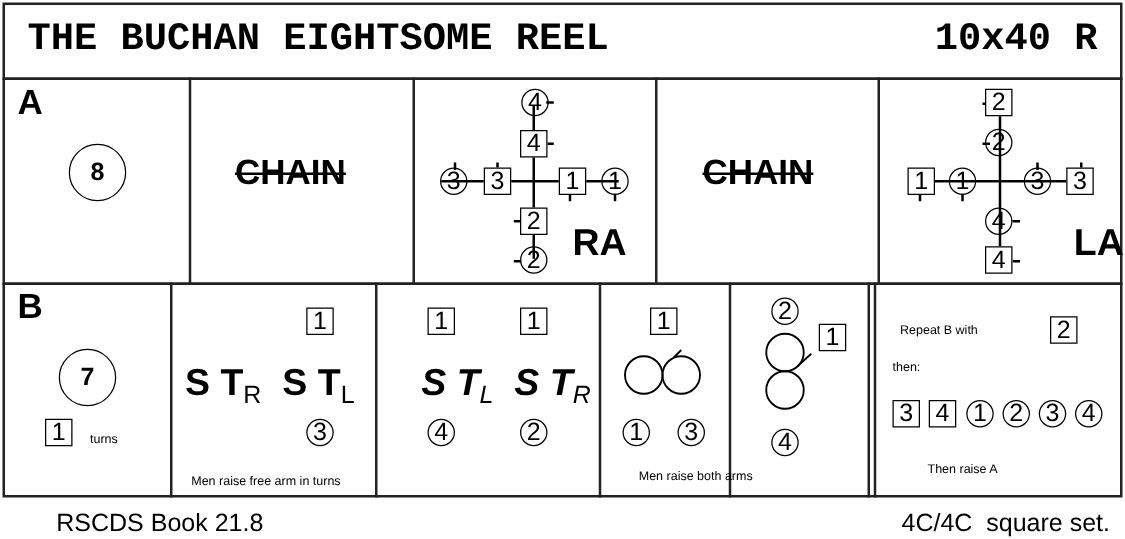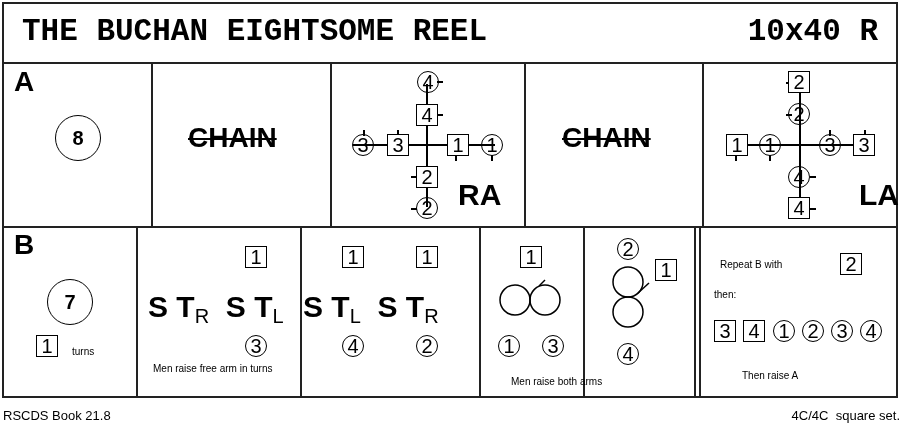--- a/index.html
+++ b/index.html
@@ -8,21 +8,21 @@
   .box { position:absolute; border:2px solid #222; box-sizing:border-box; }
   .vline { position:absolute; width:2px; background:#222; }
   .title { font-weight:bold; font-size:31px;font-family:Liberation Mono, monospace; }
   .sec { font-weight:bold; font-size:28px; }
   .chain { font-weight:bold; font-size:28px; text-decoration:line-through; text-decoration-thickness:2px; }
   .circ { position:absolute; border:1.5px solid #000; border-radius:50%; box-sizing:border-box; display:flex; align-items:center; justify-content:center; font-size:20px; }
   .sq { position:absolute; border:1.5px solid #000; box-sizing:border-box; display:flex; align-items:center; justify-content:center; font-size:20px; background:#fff; }
   .st { font-weight:bold; font-size:30px; position:absolute; white-space:nowrap; }
   .st sub { font-weight:normal; font-size:20px; vertical-align:-6px; }
   .small { font-size:10px; position:absolute; white-space:nowrap; }
-  .foot { font-size:13px; position:absolute; white-space:nowrap; }
+  .foot { font-size:20px; position:absolute; white-space:nowrap;margin-left:42px; }
 </style>
 </head>
 <body>
 
 <div class="box" style="left:2px;top:2px;width:896px;height:62px;"></div>
 <div class="abs title" style="left:22px;top:14px;">THE BUCHAN EIGHTSOME REEL</div>
 <div class="abs title" style="right:22px;top:14px;">10x40 R</div>
 
 <div class="box" style="left:2px;top:62px;width:896px;height:166px;"></div>
 <div class="vline" style="left:151px;top:62px;height:166px;"></div>
@@ -147,33 +147,33 @@
 <div class="circ" style="left:245px;top:335px;width:22px;height:22px;">
     <span>3</span>
   </div>
 
 <div class="sq" style="left:342px;top:246px;width:22px;height:22px;">
     <span>1</span>
   </div>
 <div class="sq" style="left:416px;top:246px;width:22px;height:22px;">
     <span>1</span>
   </div>
-<div class="st" style="left:303px;top:290px;">
+<div class="st" style="left:337px;top:290px;font-style:italic;">
   <span>S</span>
   <span>T</span><sub>L</sub>&nbsp;
   <span>S</span>
   <span>T</span><sub>R</sub>
 </div>
 <div class="circ" style="left:342px;top:335px;width:22px;height:22px;">
     <span>4</span>
   </div>
 <div class="circ" style="left:416px;top:335px;width:22px;height:22px;">
     <span>2</span>
   </div>
-<div class="small" style="left:153px;top:363px;">Men raise free arm in turns</div>
+<div class="small" style="left:153px;top:380px;">Men raise free arm in turns</div>
 
 <div class="sq" style="left:520px;top:246px;width:22px;height:22px;">
     <span>1</span>
   </div>
 <svg class="abs" style="left:495px;top:270px;" width="80" height="50">
   <circle cx="20" cy="30" r="15" stroke="#000" stroke-width="1.5" fill="none"></circle>
   <circle cx="50" cy="30" r="15" stroke="#000" stroke-width="1.5" fill="none"></circle>
   <line x1="44" y1="16" x2="50" y2="10" stroke="#000" stroke-width="1.5"></line>
 </svg>
 <div class="circ" style="left:498px;top:335px;width:22px;height:22px;">
@@ -218,13 +218,13 @@
   </div>
 <div class="circ" style="left:831px;top:320px;width:22px;height:22px;">
     <span>3</span>
   </div>
 <div class="circ" style="left:860px;top:320px;width:22px;height:22px;">
     <span>4</span>
   </div>
 <div class="small" style="left:742px;top:370px;">Then raise A</div>
 
 <div class="foot" style="left:3px;top:408px;">RSCDS Book 21.8</div>
-<div class="foot" style="right:0;top:408px;white-space:pre;text-align:right;">4C/4C  square set.</div>
+<div class="foot" style="right:12px;top:408px;white-space:pre;text-align:right;">4C/4C  square set.</div>
 
 </body></html>

